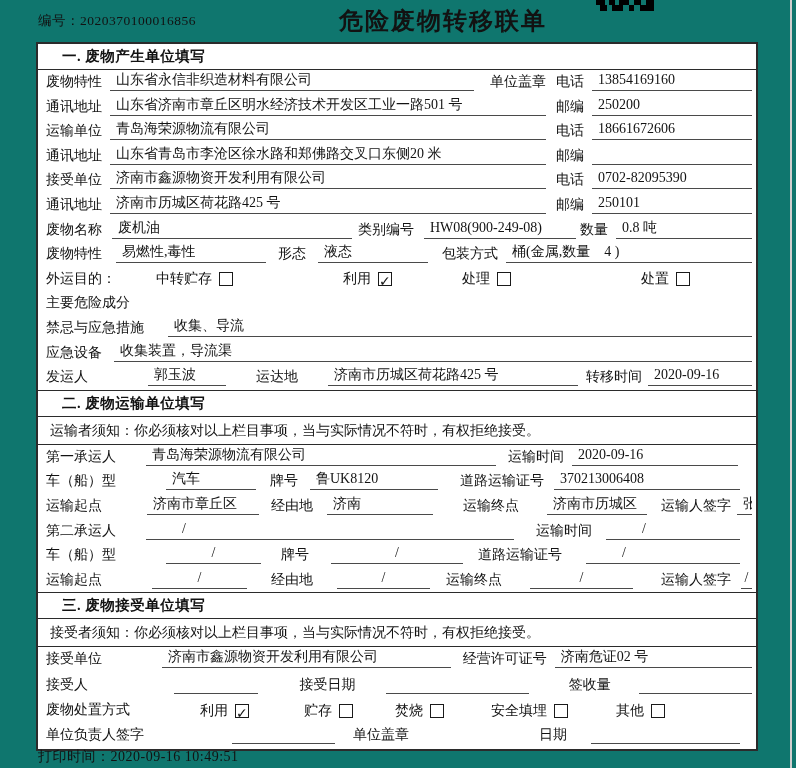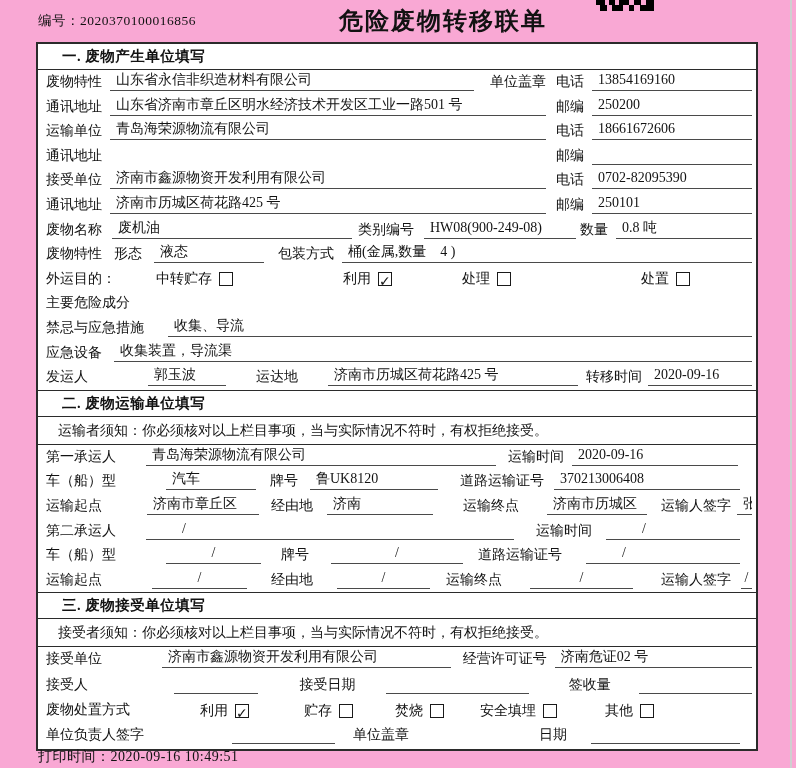--- a/index.html
+++ b/index.html
@@ -1,27 +1,27 @@
 <!DOCTYPE html>
 <html><head>
 <meta charset="utf-8">
 <style>
   html,body{margin:0;padding:0;background:#fff;}
-  .page{position:relative;width:796px;height:768px;background:#f9a8d4;overflow:hidden;
+  .page{position:relative;width:796px;height:768px;background:#0f766e;overflow:hidden;
         font-family:"Liberation Serif","DejaVu Serif",serif;color:#121212;}
   .doc-no{position:absolute;left:38px;top:12px;font-size:13.5px;letter-spacing:.5px;white-space:nowrap;}
   .title{position:absolute;left:45px;top:5px;width:100%;text-align:center;
          font-size:24px;font-weight:bold;letter-spacing:2px;}
   .qr{position:absolute;left:596px;top:0;}
   .vline{position:absolute;left:790px;top:0;width:2px;height:768px;background:#cfcfcf;}
   .form{position:absolute;left:36px;top:42px;width:722px;border:2px solid #2b2b2b;box-sizing:border-box;background:#fff;}
   .sh{height:25px;line-height:25px;font-weight:bold;font-size:14.5px;padding-left:24px;
       border-bottom:1.5px solid #2b2b2b;letter-spacing:.5px;}
   .bt{border-top:1.5px solid #2b2b2b;}
-  .notice{height:27px;line-height:27px;font-size:14px;padding-left:20px;border-bottom:1.5px solid #2b2b2b;display:flex;}
+  .notice{height:27px;line-height:27px;font-size:14px;padding-left:12px;border-bottom:1.5px solid #2b2b2b;display:flex;}
   .r{display:flex;height:24.6px;padding:0 4px 0 8px;font-size:14px;align-items:stretch;}
   .r3{height:25.4px;}
   .r > *{line-height:24px;}
   .lbl{white-space:nowrap;}
   .u{border-bottom:1px solid #4a4a4a;height:21px;line-height:20px;align-self:flex-start;
      white-space:nowrap;padding:0 0 0 6px;box-sizing:border-box;overflow:hidden;}
   .fill{flex:1;}
   .lg{display:flex;flex:0 0 500px;}
   .ctr{text-align:center;padding-left:0;}
   .ind{text-indent:30px;}
@@ -84,20 +84,21 @@
         <span class="lbl">运输单位</span>
         <span class="u fill" style="margin-left:8px">青岛海荣源物流有限公司</span>
       </span>
       <span class="lbl" style="margin-left:10px">电话</span>
       <span class="u fill" style="margin-left:8px">18661672606</span>
     </div>
 
     <div class="r">
       <span class="lg">
         <span class="lbl">通讯地址</span>
+        <span class="u fill" style="margin-left:8px">山东省青岛市李沧区徐水路和郑佛路交叉口东侧20 米</span>
       </span>
       <span class="lbl" style="margin-left:10px">邮编</span>
       <span class="u fill" style="margin-left:8px"></span>
     </div>
 
     <div class="r">
       <span class="lg">
         <span class="lbl">接受单位</span>
         <span class="u fill" style="margin-left:8px">济南市鑫源物资开发利用有限公司</span>
       </span>
@@ -118,20 +119,21 @@
       <span class="lbl">废物名称</span>
       <span class="u" style="width:240px;margin-left:10px">废机油</span>
       <span class="lbl" style="margin-left:6px">类别编号</span>
       <span class="u" style="width:152px;margin-left:10px">HW08(900-249-08)</span>
       <span class="lbl" style="margin-left:4px">数量</span>
       <span class="u fill" style="margin-left:8px">0.8 吨</span>
     </div>
 
     <div class="r">
       <span class="lbl">废物特性</span>
+      <span class="u" style="width:150px;margin-left:14px">易燃性,毒性</span>
       <span class="lbl" style="margin-left:12px">形态</span>
       <span class="u" style="width:110px;margin-left:12px">液态</span>
       <span class="lbl" style="margin-left:14px">包装方式</span>
       <span class="u fill" style="margin-left:8px">桶(金属,数量　4 )</span>
     </div>
 
     <div class="r">
       <span class="lbl">外运目的：</span>
       <span class="opt" style="margin-left:40px">
         <span>中转贮存</span>
@@ -265,21 +267,21 @@
         <span class="cb on"></span>
       </span>
       <span class="opt" style="margin-left:55px">
         <span>贮存</span>
         <span class="cb"></span>
       </span>
       <span class="opt" style="margin-left:42px">
         <span>焚烧</span>
         <span class="cb"></span>
       </span>
-      <span class="opt" style="margin-left:36px">
+      <span class="opt" style="margin-left:47px">
         <span>安全填埋</span>
         <span class="cb"></span>
       </span>
       <span class="opt" style="margin-left:48px">
         <span>其他</span>
         <span class="cb"></span>
       </span>
     </div>
 
     <div class="r r3">

